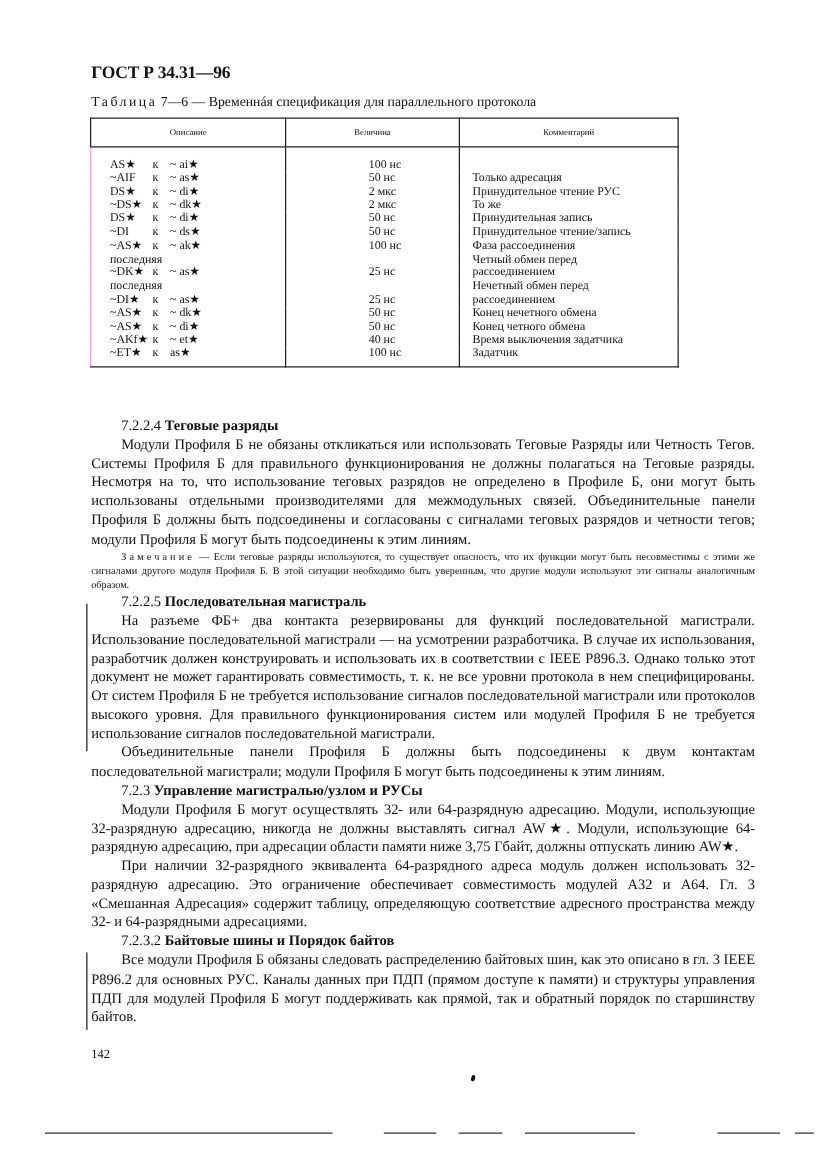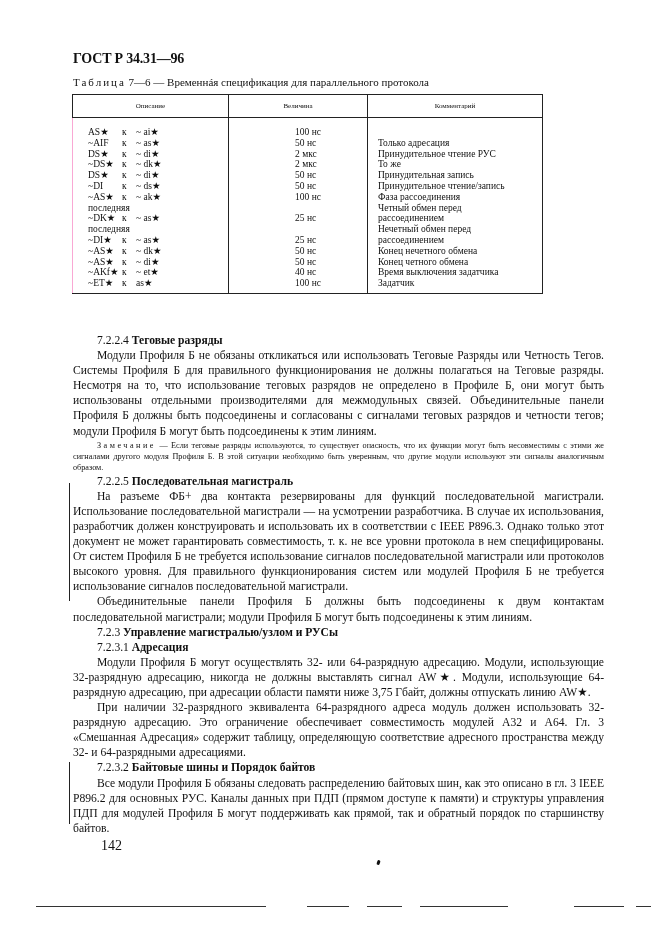--- a/index.html
+++ b/index.html
@@ -49,21 +49,21 @@
   .body-text .heading b { font-weight: bold; }
   .body-text .note {
     font-size: 8.2px; line-height: 11px; text-indent: 24px; margin: 1px 0 1px 0;
   }
   .body-text .note .spaced { letter-spacing: 2.5px; }
   .body-text .link { }
   .change-bar {
     position: absolute; left: 69px; width: 1px; background: #222;
   }
   .page-number {
-    position: absolute; left: 73px; top: 838px; font-size: 14px; margin-left: 28px;
+    position: absolute; left: 73px; top: 838px; font-size: 10px;
   }
   .speck { position: absolute; left: 377px; top: 860px; width: 3px; height: 5px; background: #111; border-radius: 2px; transform: rotate(20deg); }
   .footer-rule { position: absolute; top: 906px; height: 1px; background: #333; }
 </style>
 </head>
 <body>
 
 <div class="doc-header">ГОСТ Р 34.31—96</div>
 
 <div class="table-caption"><span class="spaced">Таблица</span><span> 7—6 — Временнáя спецификация для параллельного протокола</span></div>
@@ -162,21 +162,20 @@
   <div class="heading"><span>7.2.2.4 </span><b>Теговые разряды</b></div>
   <p>Модули Профиля Б не обязаны откликаться или использовать Теговые Разряды или Четность Тегов. Системы Профиля Б для правильного функционирования не должны полагаться на Теговые разряды. Несмотря на то, что использование теговых разрядов не определено в Профиле Б, они могут быть использованы отдельными производителями для межмодульных связей. Объединительные панели Профиля Б должны быть подсоединены и согласованы с сигналами теговых разрядов и четности тегов; модули Профиля Б могут быть подсоединены к этим линиям.</p>
   <p class="note"><span class="spaced">Замечание</span><span> — Если теговые разряды используются, то существует опасность, что их функции могут быть несовместимы с этими же сигналами другого модуля Профиля Б. В этой ситуации необходимо быть уверенным, что другие модули используют эти сигналы аналогичным образом.</span></p>
 
   <div class="heading"><span>7.2.2.5 </span><b>Последовательная магистраль</b></div>
   <p>На разъеме ФБ+ два контакта резервированы для функций последовательной магистрали. Использование последовательной магистрали — на усмотрении разработчика. В случае их использования, разработчик должен конструировать и использовать их в соответствии с IEEE P896.3. Однако только этот документ не может гарантировать совместимость, т. к. не все уровни протокола в нем специфицированы. От систем Профиля Б не требуется использование сигналов последовательной магистрали или протоколов высокого уровня. Для правильного функционирования систем или модулей Профиля Б не требуется использование сигналов последовательной магистрали.</p>
   <p>Объединительные панели Профиля Б должны быть подсоединены к двум контактам последовательной магистрали; модули Профиля Б могут быть подсоединены к этим линиям.</p>
 
   <div class="heading"><span>7.2.3 </span><b>Управление магистралью/узлом и РУСы</b></div>
 
-  <div class="heading"><span>7.2.3.1 </span><b>Адресация</b></div>
   <p>Модули Профиля Б могут осуществлять 32- или 64-разрядную адресацию. Модули, использующие 32-разрядную адресацию, никогда не должны выставлять сигнал AW★. Модули, использующие 64-разрядную адресацию, при адресации области памяти ниже 3,75 Гбайт, должны отпускать линию AW★.</p>
   <p><span>При наличии 32-разрядного эквивалента 64-разрядного адреса модуль должен использовать 32-разрядную адресацию. Это ограничение обеспечивает совместимость модулей A32 и A64. Гл. 3 </span><span class="link">«Смешанная Адресация»</span><span> содержит таблицу, определяющую соответствие адресного пространства между 32- и 64-разрядными адресациями.</span></p>
 
   <div class="heading"><span>7.2.3.2 </span><b>Байтовые шины и Порядок байтов</b></div>
   <p>Все модули Профиля Б обязаны следовать распределению байтовых шин, как это описано в гл. 3 IEEE P896.2 для основных РУС. Каналы данных при ПДП (прямом доступе к памяти) и структуры управления ПДП для модулей Профиля Б могут поддерживать как прямой, так и обратный порядок по старшинству байтов.</p>
 </div>
 
 <div class="page-number">142</div>
 
 <div class="speck"></div>

